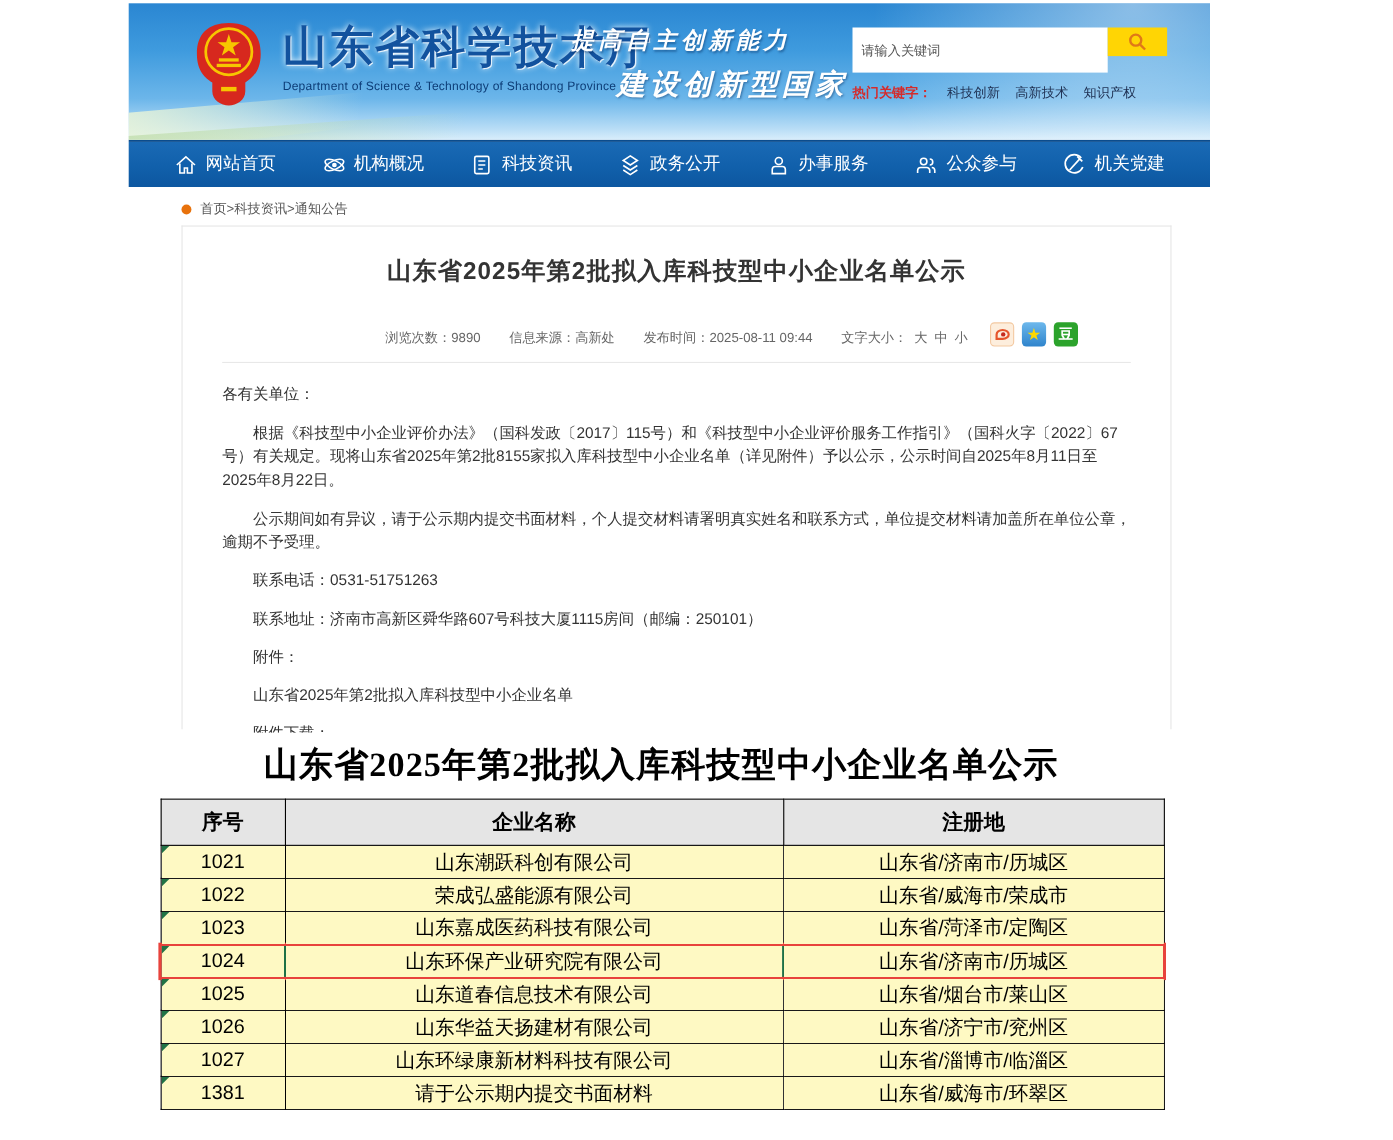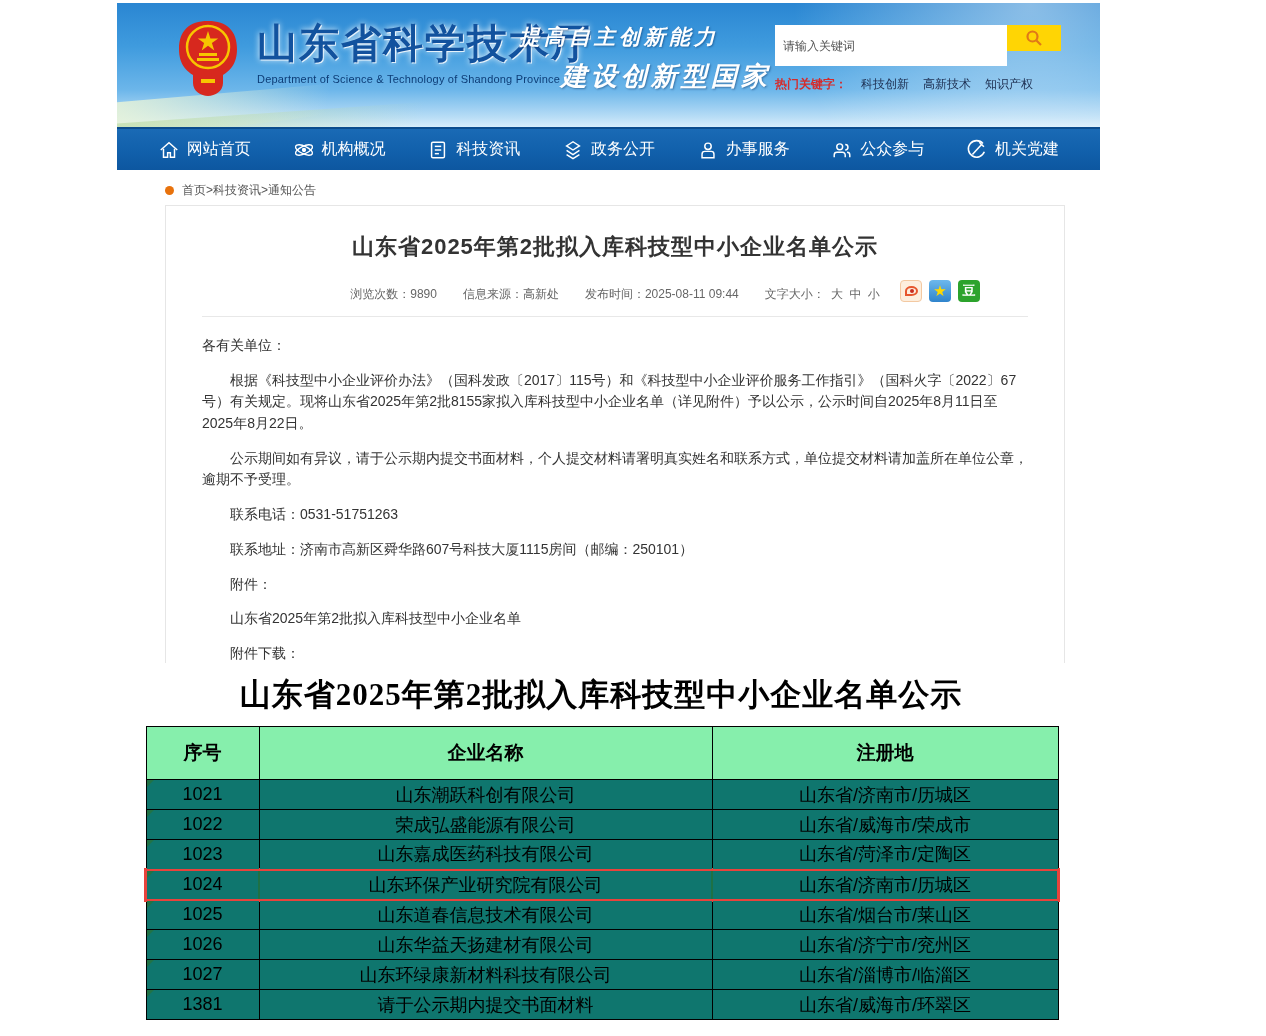--- a/index.html
+++ b/index.html
@@ -48,21 +48,21 @@
   .nav-item svg { display:block; }
 
   
   .crumb { position:absolute; left:165px; top:182px; display:flex; align-items:center; gap:8px; font-size:12px; color:#555; }
   .crumb-dot { width:9px; height:9px; border-radius:50%; background:#e8720c; display:inline-block; }
 
   
   .article-box { position:absolute; left:165px; top:205px; width:900px; height:458px;
     border:1px solid #e6e6e6; border-bottom:none; background:#fff; padding:26px 36px 0 36px; }
   .a-title { text-align:center; font-size:22px; font-weight:bold; color:#333; letter-spacing:1px; }
-  .meta-row { position:relative; margin-top:20px; height:24px; display:flex; align-items:center;
+  .meta-row { position:relative; margin-top:33px; height:24px; display:flex; align-items:center;
     justify-content:center; gap:26px; font-size:12px; color:#666; }
   .meta-item b { font-weight:normal; color:#666; }
   .fs-opt { cursor:pointer; margin-left:3px; }
   .share-icons { position:absolute; right:48px; top:-2px; display:flex; gap:7px; }
   .share { width:22px; height:22px; border-radius:4px; display:flex; align-items:center; justify-content:center; cursor:pointer; }
   .share.weibo { background:#fdeedd; border:1px solid #f3c9a2; }
   .weibo-eye { width:13px; height:10px; border:2px solid #e6562d; border-radius:50% 50% 50% 0; position:relative; }
   .weibo-eye::after { content:""; position:absolute; left:3px; top:1px; width:4px; height:4px; border-radius:50%; background:#c62b1f; }
   .share.qzone { background:linear-gradient(180deg,#6db8ec,#2f84cc); color:#ffd800; font-size:15px; }
   .share.douban { background:#2ca32c; color:#fff; font-size:13px; font-weight:bold; }
@@ -74,24 +74,24 @@
   .att-link { color:#2e7cd0; text-decoration:none; cursor:pointer; }
   .sign-block { margin-top:16px; text-align:right; padding-right:42px; font-size:14px; color:#333; }
   .sign-block div { margin-bottom:14px; }
 
   
   .sheet { position:absolute; left:145px; top:666px; width:912px; background:#fff; }
   .sheet-title { text-align:center; font-family:"Liberation Serif","DejaVu Serif",serif;
     font-weight:bold; font-size:31px; color:#000; padding:8px 0 10px 0; letter-spacing:1px; }
   table.xls { width:912px; border-collapse:collapse; table-layout:fixed; }
   table.xls col.c1 { width:113px; } table.xls col.c2 { width:453px; } table.xls col.c3 { width:346px; }
-  table.xls th { background:#86efac; border:1.5px solid #000; height:53px;
+  table.xls th { background:#e5e5e5; border:1.5px solid #000; height:42px;
     font-family:"Liberation Serif","DejaVu Serif",serif; font-size:19px; font-weight:bold; color:#000; }
   table.xls td { border:1.5px solid #000; height:30px; text-align:center; font-size:18px; color:#000;
-    position:relative; background:#0f766e; white-space:nowrap; overflow:hidden; }
+    position:relative; background:#fef9c3; white-space:nowrap; overflow:hidden; }
   td.no-cell { font-family:"Liberation Sans","DejaVu Sans",sans-serif; }
   .tri { position:absolute; left:0; top:0; width:0; height:0;
     border-top:7px solid #217346; border-right:7px solid transparent; }
   tr.hl { outline:3px solid #e8433c; outline-offset:-1px; }
   tr.hl td { border-color:#1e7145; border-width:2px; }
 </style>
 </head>
 <body>
 
 <div class="page">

